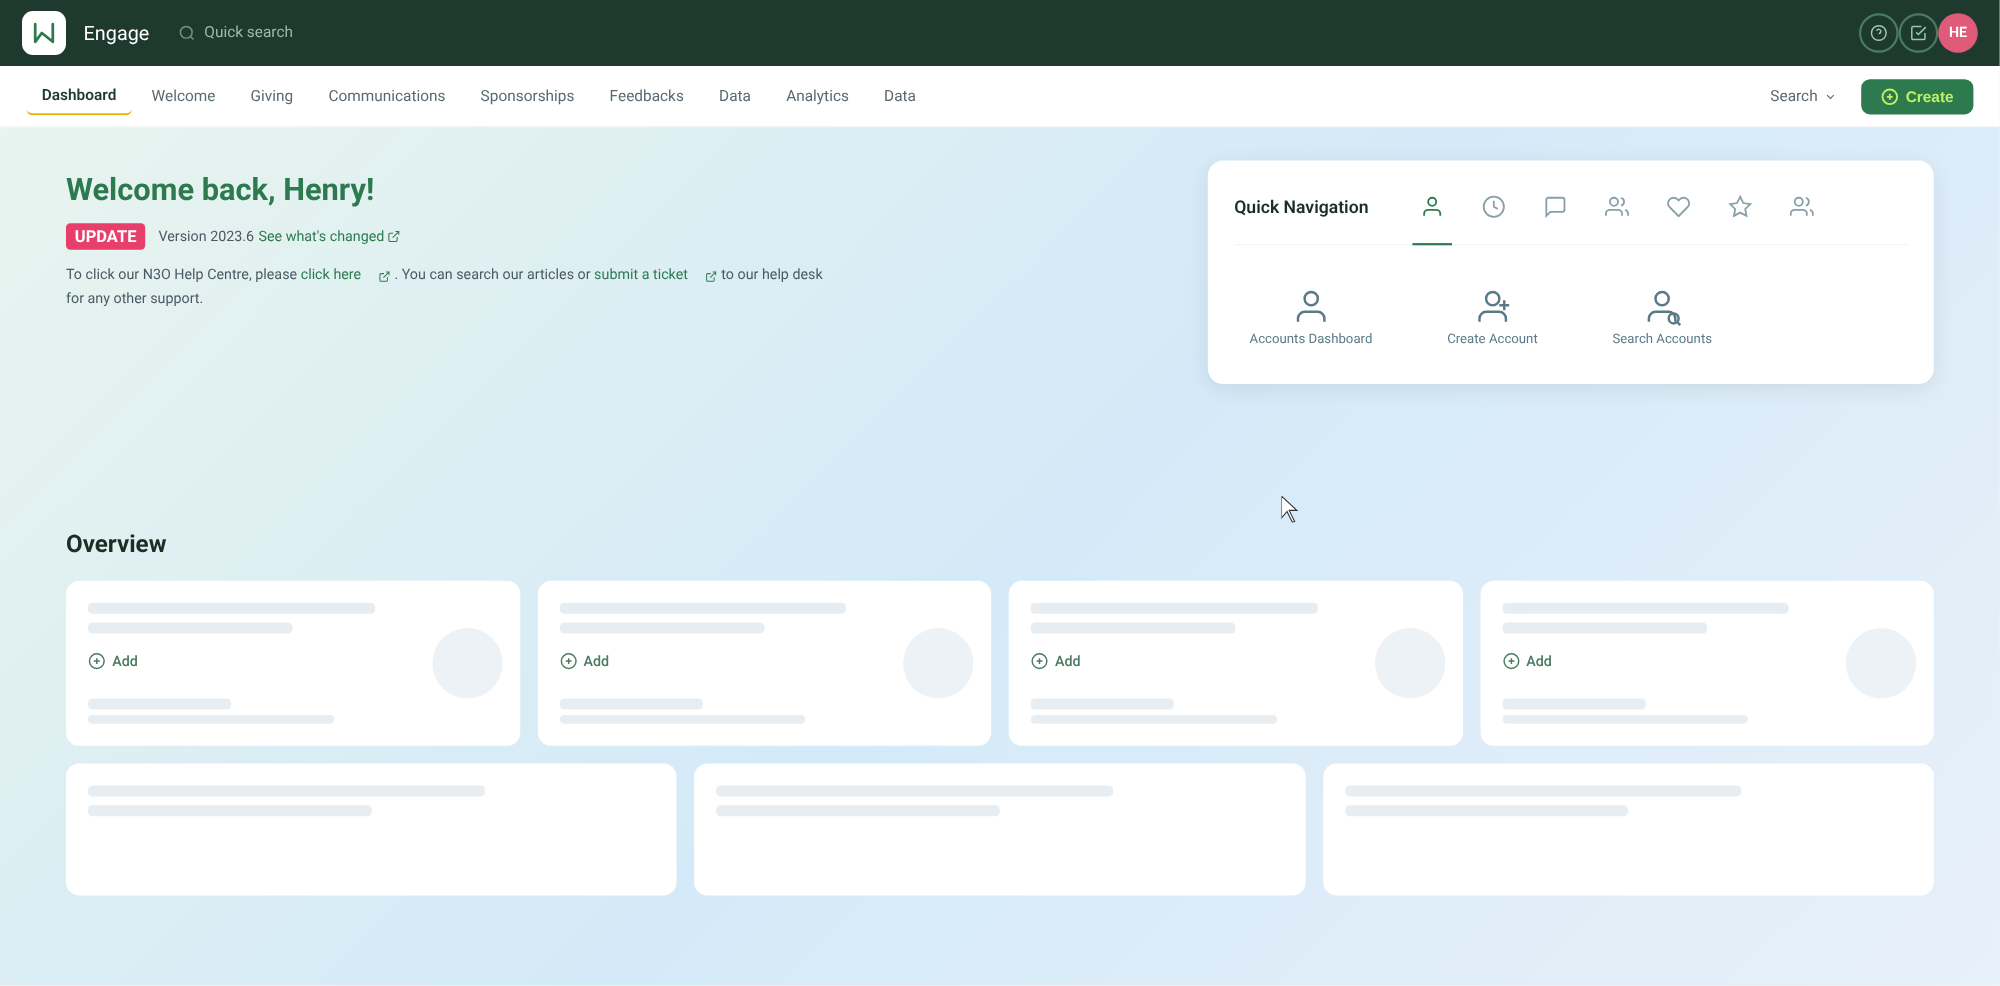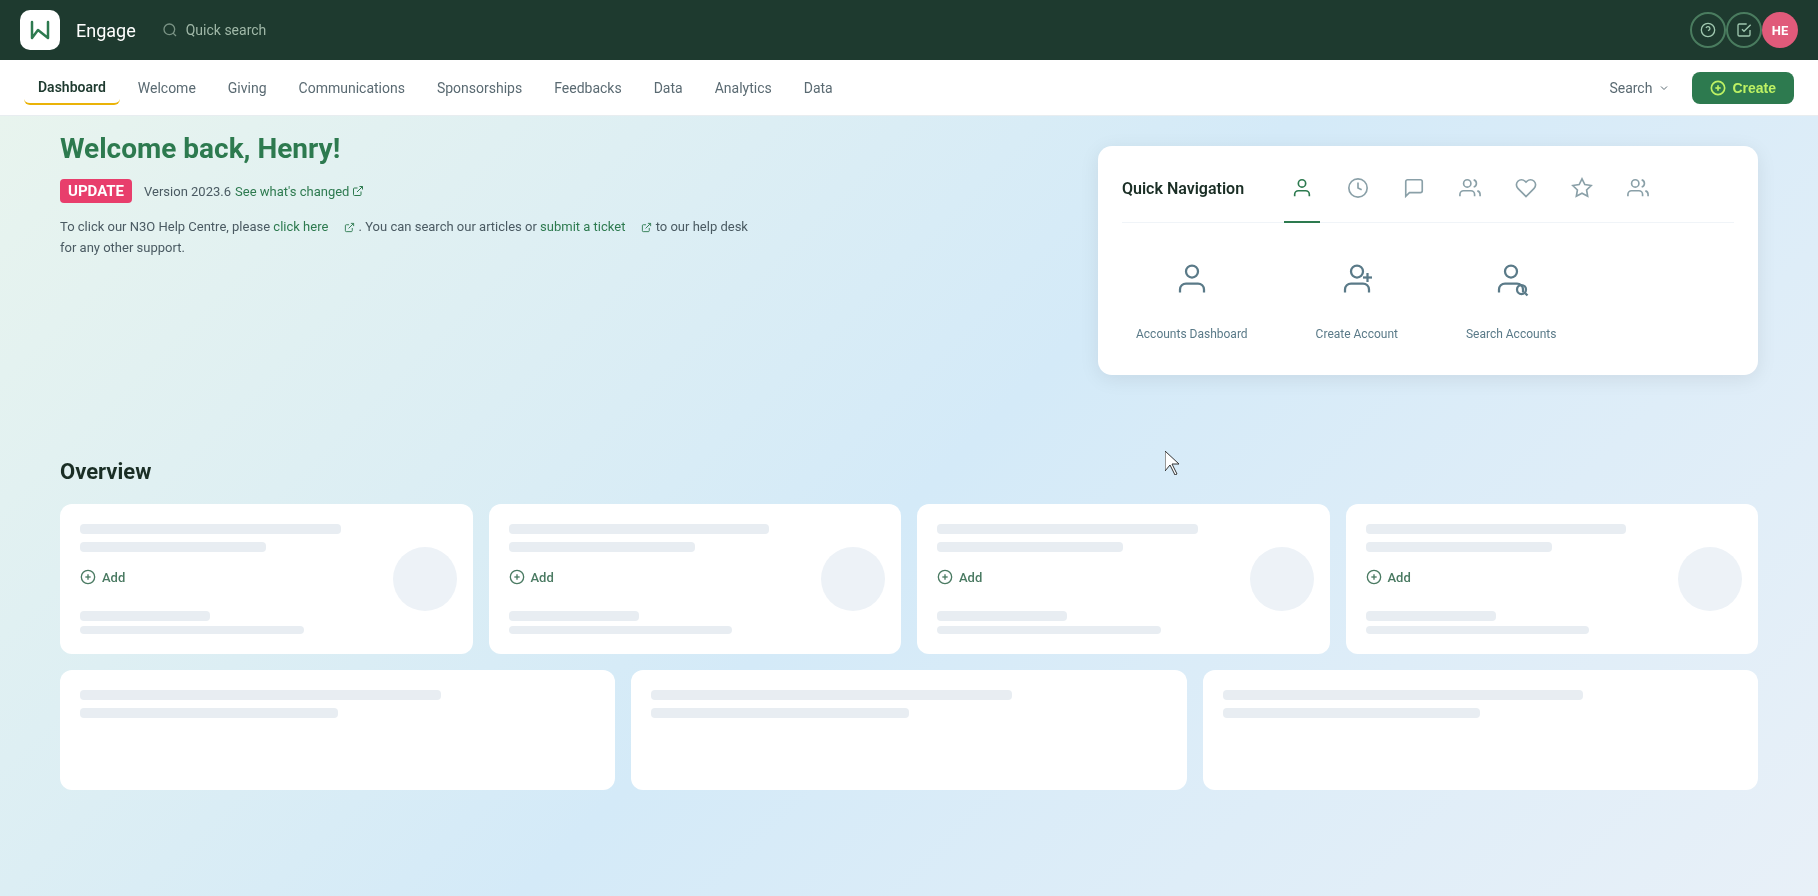--- a/index.html
+++ b/index.html
@@ -100,21 +100,21 @@
       font-size: 14px;
       font-weight: 600;
       cursor: pointer;
       display: flex; align-items: center; gap: 6px;
     }
 
     
     .main {
       background: linear-gradient(135deg, #e8f4ee 0%, #d4eaf8 50%, #e8f0f8 100%);
       min-height: calc(100vh - 116px);
-      padding: 16px 60px;
+      padding: 40px 60px;
       position: relative;
     }
 
     .welcome-section { max-width: 700px; }
     .welcome-title { font-size: 28px; font-weight: 700; color: #1a2e25; margin-bottom: 14px; }
     .welcome-title span { color: #2d7a4f; }
     .update-badge {
       display: inline-block;
       background: #e83e6c;
       color: white;
@@ -165,21 +165,21 @@
       content: '';
       position: absolute;
       bottom: -17px; left: 50%; transform: translateX(-50%);
       width: 36px; height: 2px;
       background: #2d7a4f;
     }
     .quick-nav-items {
       display: flex; gap: 40px;
     }
     .qn-item {
-      display: flex; flex-direction: column; align-items: center; gap: 26px;
+      display: flex; flex-direction: column; align-items: center; gap: 0;
       cursor: pointer;
       padding: 10px 14px;
       border-radius: 8px;
     }
     .qn-item-icon {
       width: 44px; height: 44px;
       display: flex; align-items: center; justify-content: center;
       color: #5a7a88;
     }
     .qn-item-label { font-size: 12px; color: #5a7a88; text-align: center; }

